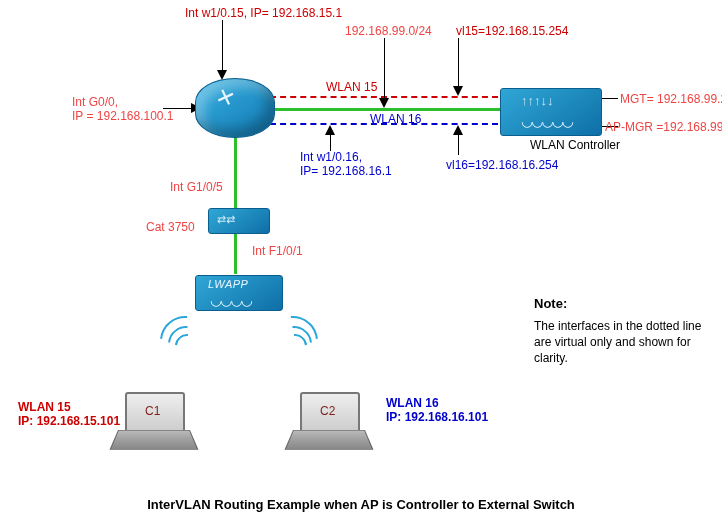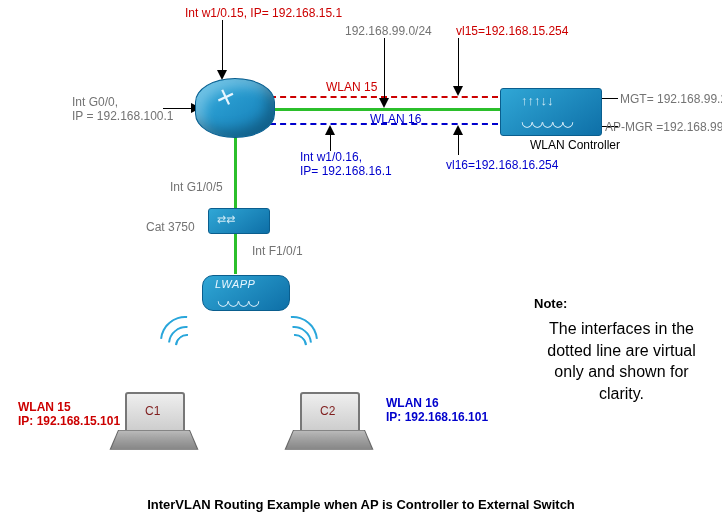--- a/index.html
+++ b/index.html
@@ -11,21 +11,21 @@
     height: 520px;
     position: relative;
     overflow: hidden;
   }
   .lbl {
     position: absolute;
     white-space: nowrap;
   }
   .red { color: #cc0000; }
   .blue { color: #0000cc; }
-  .black { color: #737373; }
+  .black { color: #ef4444; }
   .bold { font-weight: bold; }
   .caption {
     position: absolute;
     left: 0; right: 0;
     bottom: 8px;
     text-align: center;
     font-weight: bold;
     font-size: 13px;
   }
   
@@ -72,22 +72,21 @@
   .slab {
     height: 24px;
     border-radius: 3px;
   }
   
   .wlc {
     border-radius: 3px;
   }
   
   .ap {
-    border-radius: 11px;
-    margin-left: 7px;
+    border-radius: 3px;
   }
   .ap-text {
     position: absolute;
     color: #e8f6ff;
     font-style: italic;
     font-size: 11px;
     letter-spacing: .5px;
   }
   
   .laptop-screen {
@@ -116,24 +115,23 @@
     border-right-color: transparent;
     border-bottom-color: transparent;
     border-radius: 50%;
   }
   
   .note-h {
     font-weight: bold;
     font-size: 13px;
   }
   .note-b {
-    font-size: 16px;
+    font-size: 12px;
     line-height: 1.35;
     width: 175px;
-    text-align: center;
   }
   
   .switch-arrows {
     position: absolute;
     color: #cfeaf5;
     font-size: 11px;
   }
   .router-arrows {
     position: absolute;
     color: #e8f6ff;

